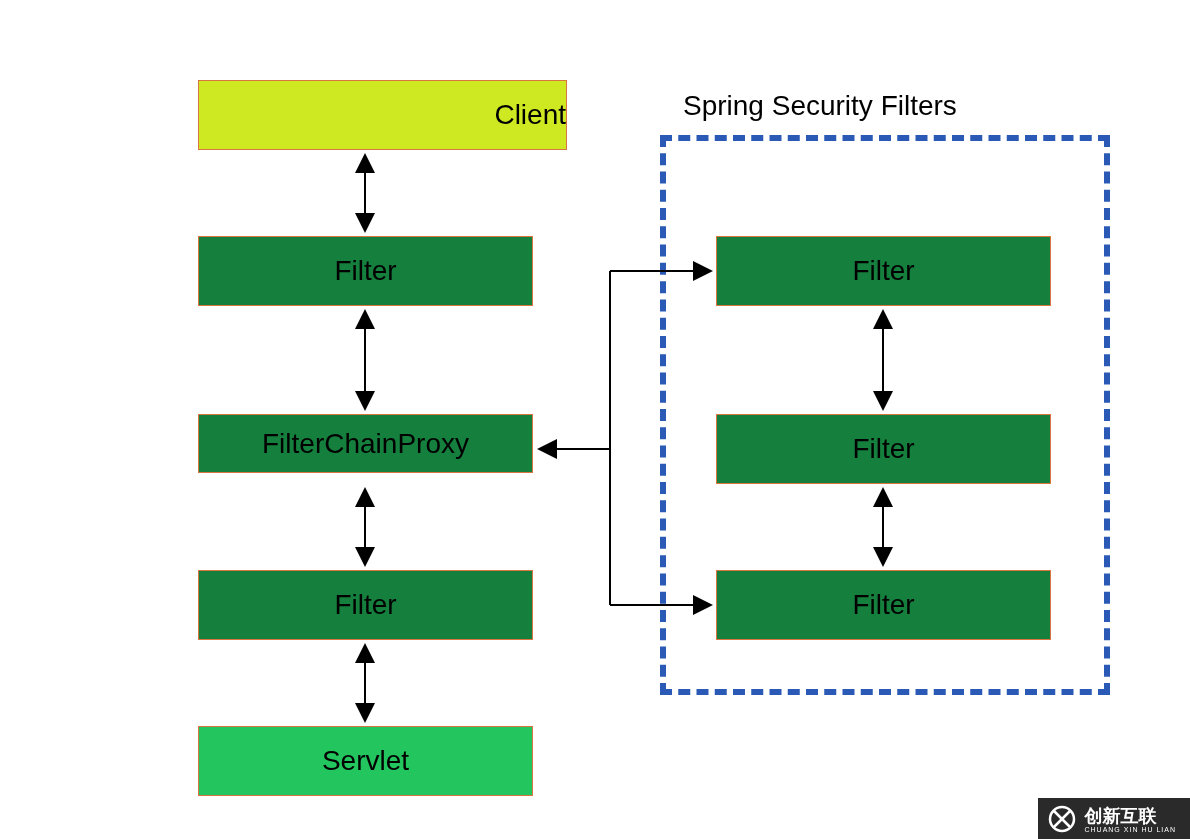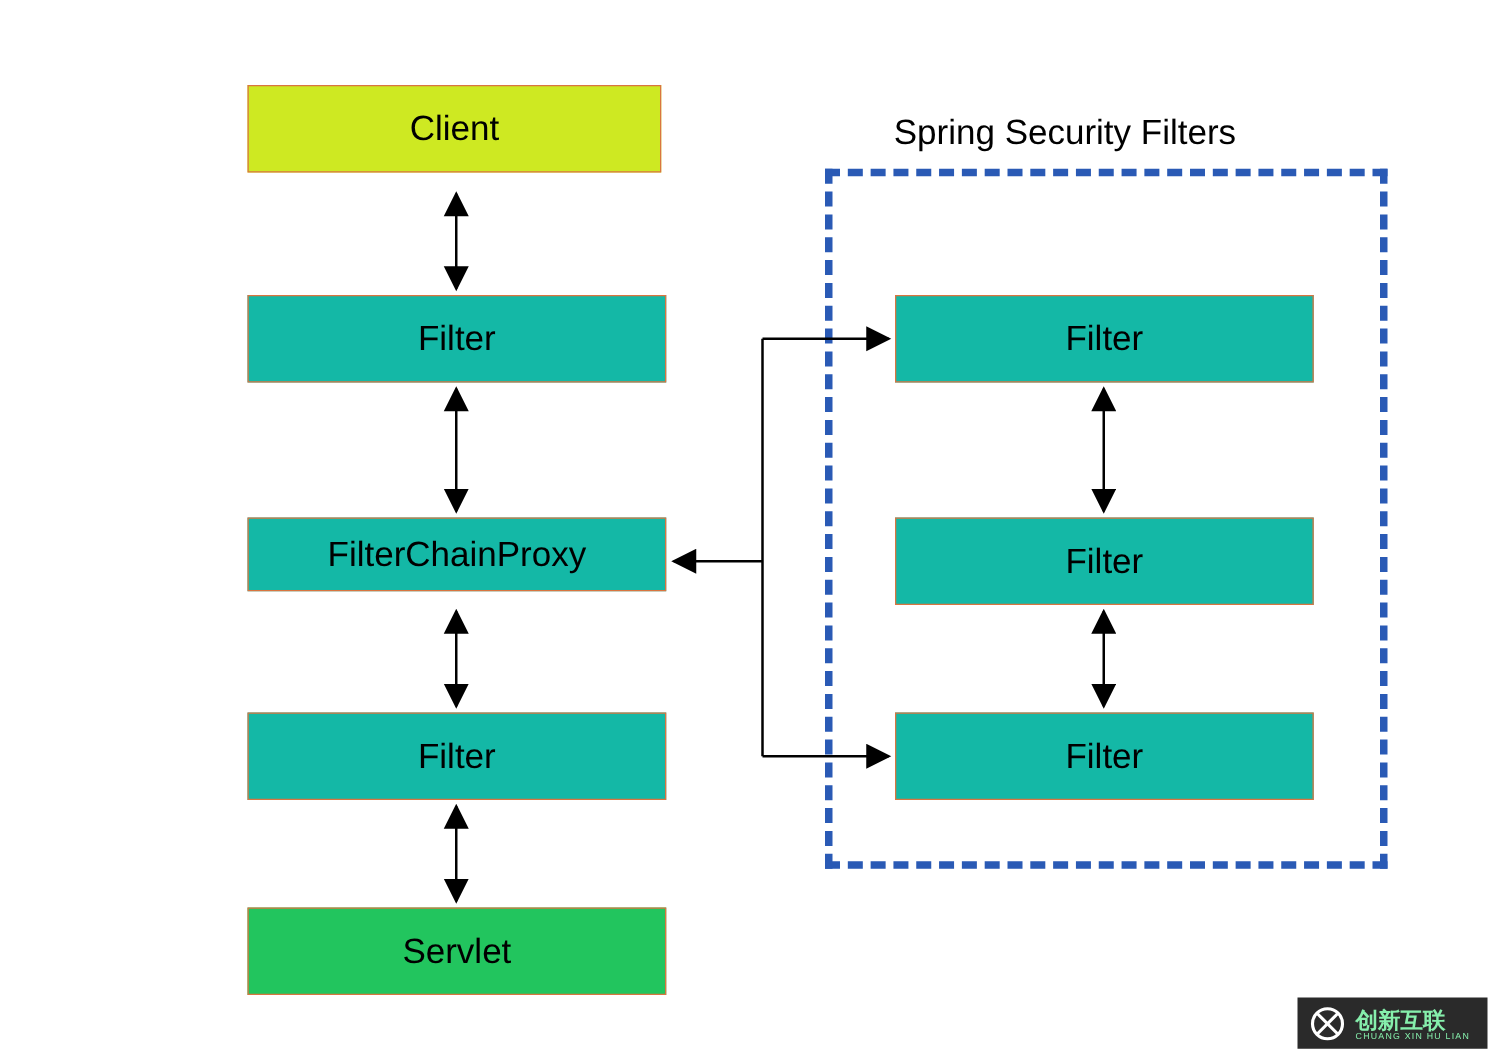--- a/index.html
+++ b/index.html
@@ -12,38 +12,38 @@
     }
     .box {
       position: absolute;
       display: flex;
       align-items: center;
       justify-content: center;
       font-size: 28px;
       border: 1px solid #d97540;
     }
     .client-box { background: #cee922; }
-    .filter-box { background: #14b8a6; }
+    .filter-box { background: #15803d; }
     .servlet-box { background: #22c55e; }
     .dashed-container {
       position: absolute;
       border: 6px dashed #2a5ab5;
       background: transparent;
     }
     .container-title {
       position: absolute;
       font-size: 28px;
       color: #000;
     }
     .watermark {
       position: absolute;
       right: 0;
       bottom: 0;
       background: #2a2a2a;
-      color: #86efac;
+      color: #ffffff;
       padding: 6px 14px 6px 10px;
       display: flex;
       align-items: center;
       gap: 8px;
       font-size: 18px;
       font-weight: bold;
     }
     .watermark-sub {
       font-size: 7px;
       font-weight: normal;
@@ -55,41 +55,41 @@
     svg.connectors {
       position: absolute;
       top: 0; left: 0;
       width: 1190px; height: 839px;
       pointer-events: none;
     }
   </style>
 </head>
 <body>
 
-<div class="box client-box" style="left:198px; top:68px; width:331px; height:70px;">
+<div class="box client-box" style="left:198px; top:80px; width:369px; height:70px;justify-content:flex-end;">
   <span>Client</span>
 </div>
 
 <div class="box filter-box" style="left:198px; top:236px; width:335px; height:70px;">
   <span>Filter</span>
 </div>
 
 <div class="box filter-box" style="left:198px; top:414px; width:335px; height:59px;">
   <span>FilterChainProxy</span>
 </div>
 
 <div class="box filter-box" style="left:198px; top:570px; width:335px; height:70px;">
   <span>Filter</span>
 </div>
 
 <div class="box servlet-box" style="left:198px; top:726px; width:335px; height:70px;">
   <span>Servlet</span>
 </div>
 
-<div class="container-title" style="left:715px; top:90px;text-align:right;">Spring Security Filters</div>
+<div class="container-title" style="left:683px; top:90px;text-align:right;">Spring Security Filters</div>
 
 <div class="dashed-container" style="left:660px; top:135px; width:450px; height:560px;"></div>
 
 <div class="box filter-box" style="left:716px; top:236px; width:335px; height:70px;">
   <span>Filter</span>
 </div>
 
 <div class="box filter-box" style="left:716px; top:414px; width:335px; height:70px;">
   <span>Filter</span>
 </div>

